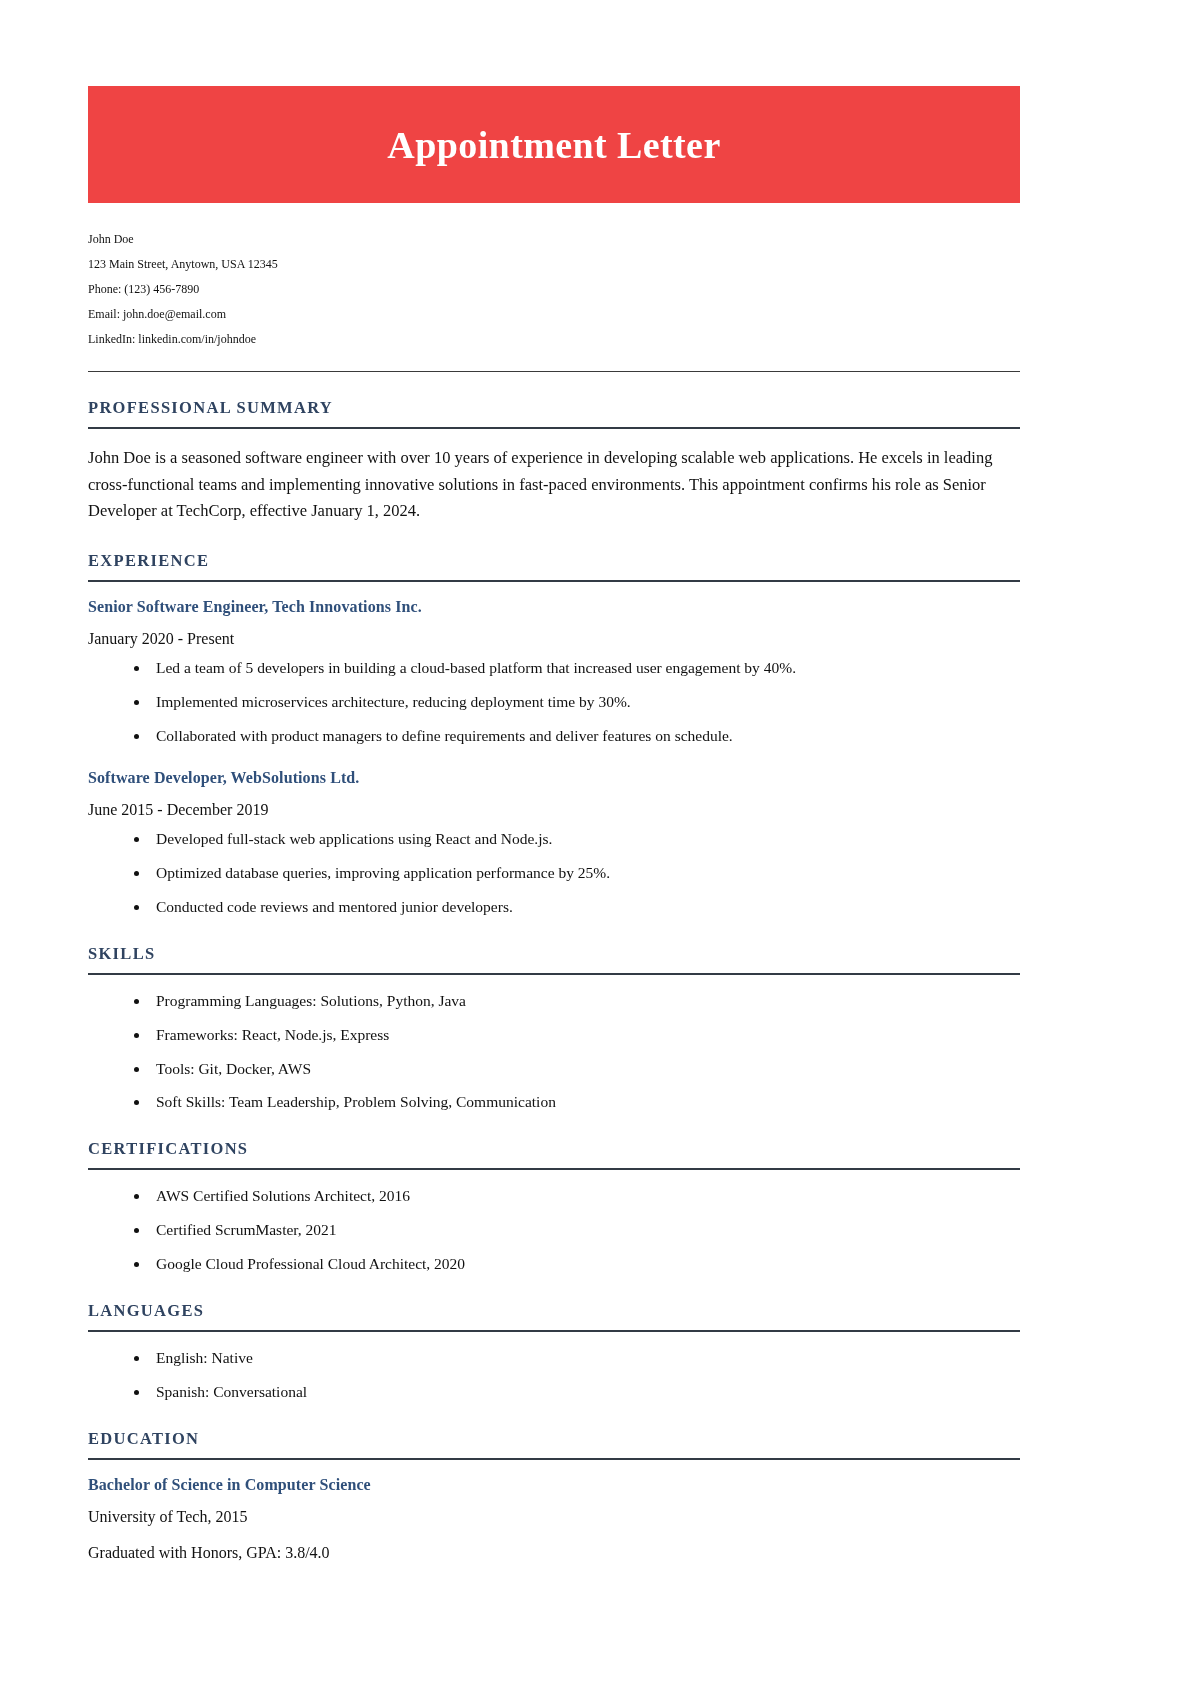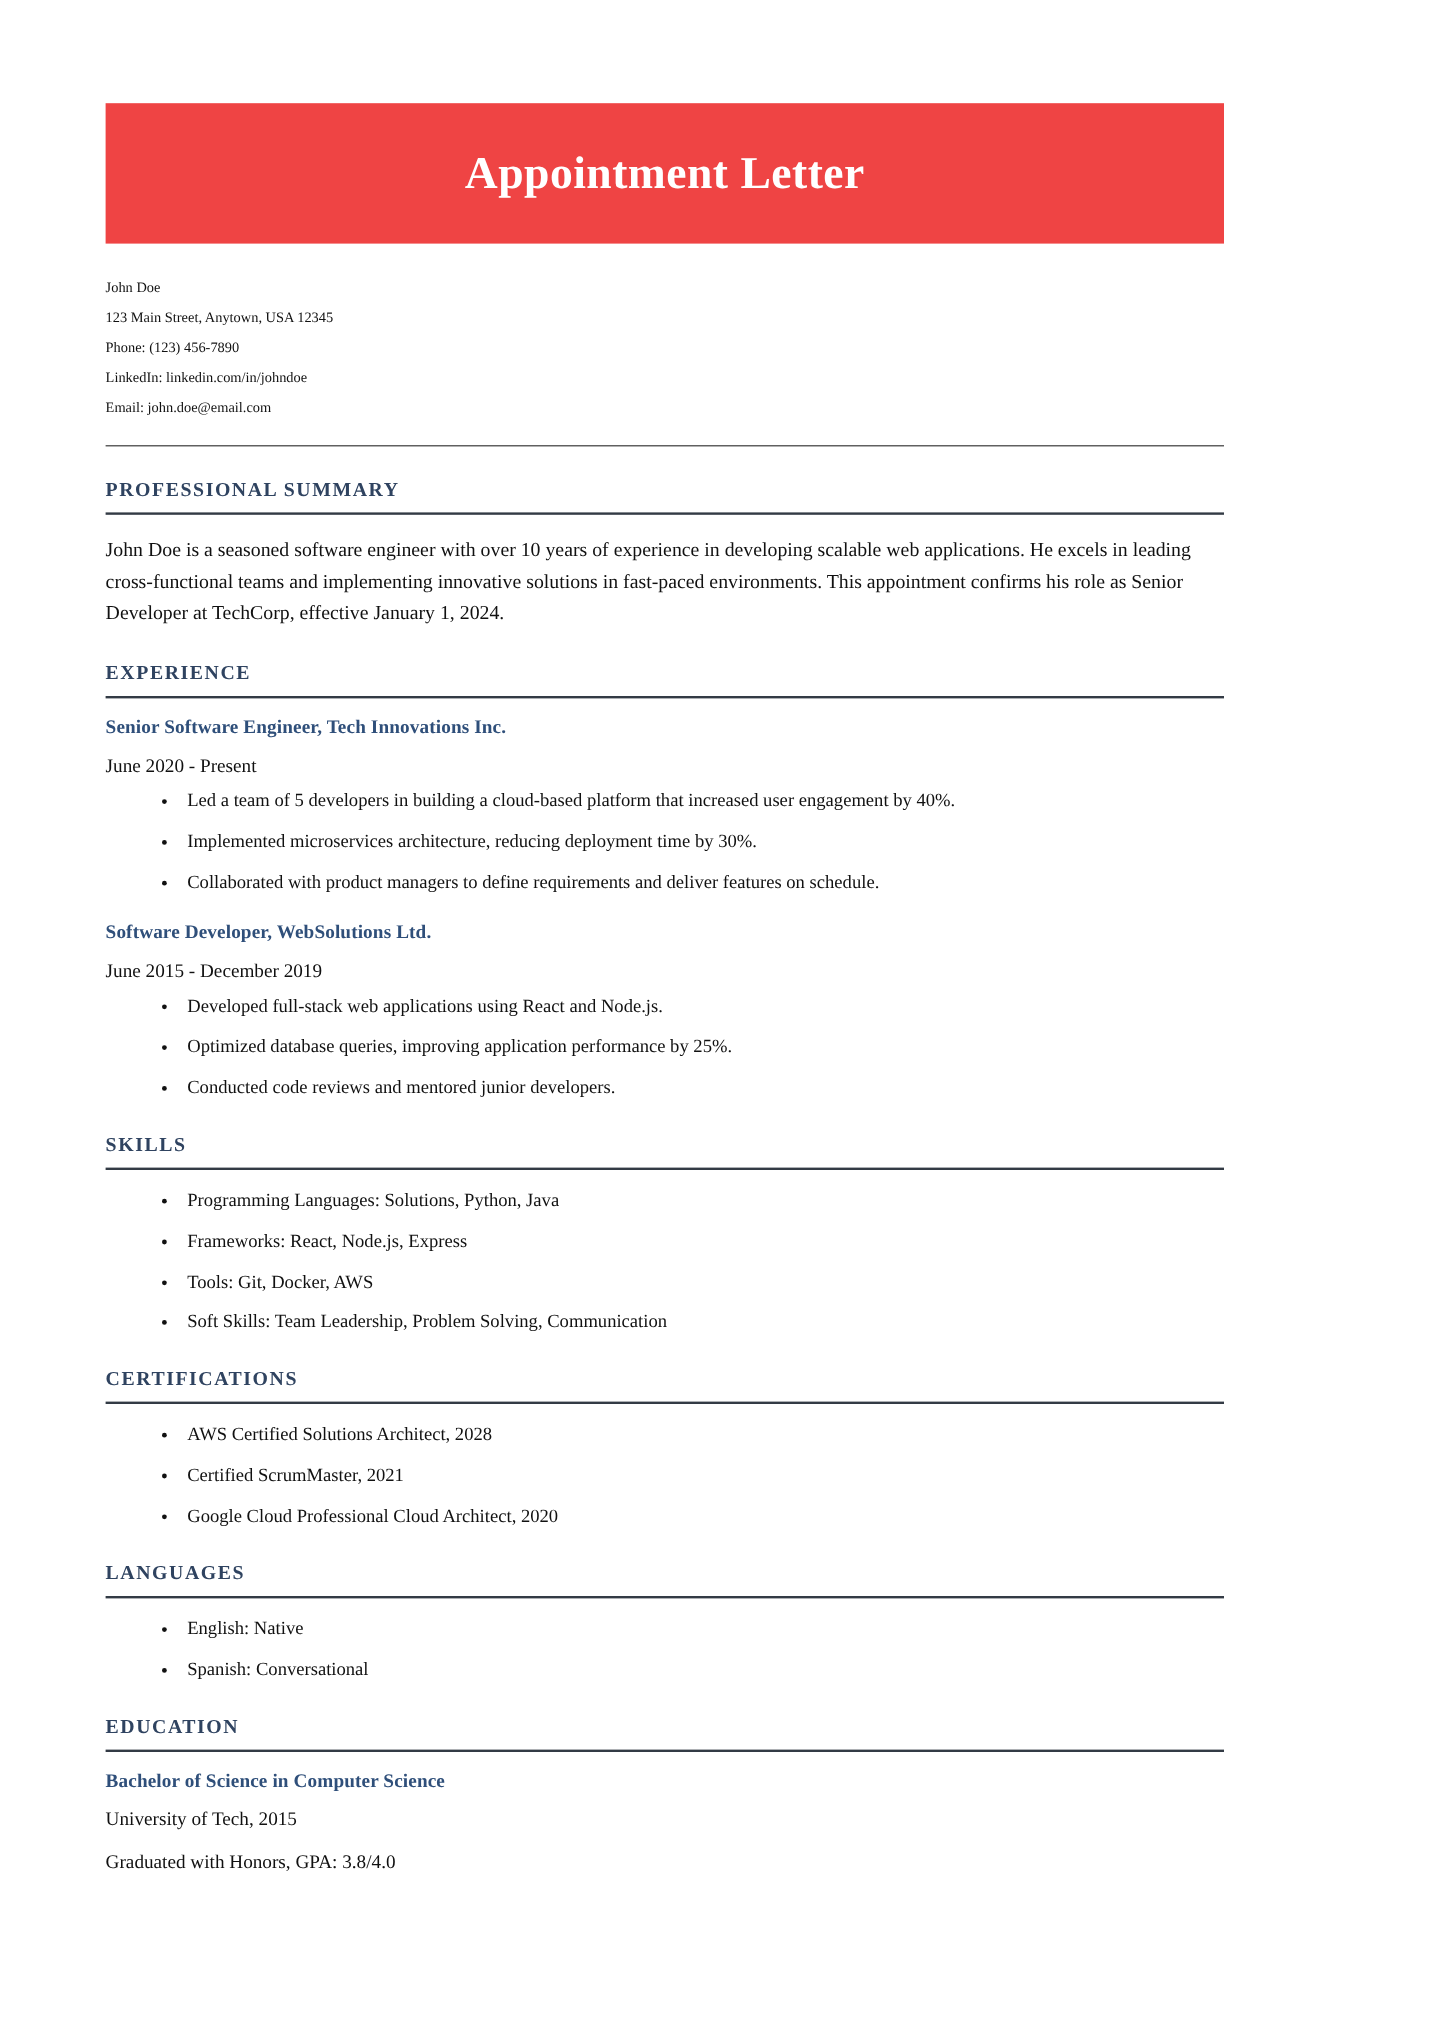--- a/index.html
+++ b/index.html
@@ -123,38 +123,38 @@
 
   <div class="title-banner">
     <div class="doc-title">Appointment Letter</div>
   </div>
 
   <div class="section">
     <div>
       <div class="contact-line">John Doe</div>
       <div class="contact-line">123 Main Street, Anytown, USA 12345</div>
       <div class="contact-line">Phone: (123) 456-7890</div>
+      <div class="contact-line">Email: john.doe@email.com</div>
       <div class="contact-line">LinkedIn: linkedin.com/in/johndoe</div>
-      <div class="contact-line">Email: john.doe@email.com</div>
     </div>
   </div>
 
   <hr class="rule-divider">
 
   <div class="section" style="margin-top:12px;">
     <h2 class="section-heading">PROFESSIONAL SUMMARY</h2>
     <p class="body-paragraph">John Doe is a seasoned software engineer with over 10 years of experience in developing scalable web applications. He excels in leading cross-functional teams and implementing innovative solutions in fast-paced environments. This appointment confirms his role as Senior Developer at TechCorp, effective January 1, 2024.</p>
   </div>
 
   <div class="section">
     <h2 class="section-heading">EXPERIENCE</h2>
 
     <div class="entry">
       <div class="entry-title">Senior Software Engineer, Tech Innovations Inc.</div>
-      <div class="entry-meta">June 2020 - Present</div>
+      <div class="entry-meta">January 2020 - Present</div>
       <ul class="bullets">
         <li>Led a team of 5 developers in building a cloud-based platform that increased user engagement by 40%.</li>
         <li>Implemented microservices architecture, reducing deployment time by 30%.</li>
         <li>Collaborated with product managers to define requirements and deliver features on schedule.</li>
       </ul>
     </div>
 
     <div class="entry">
       <div class="entry-title">Software Developer, WebSolutions Ltd.</div>
       <div class="entry-meta">June 2015 - December 2019</div>
@@ -172,21 +172,21 @@
       <li>Programming Languages: Solutions, Python, Java</li>
       <li>Frameworks: React, Node.js, Express</li>
       <li>Tools: Git, Docker, AWS</li>
       <li>Soft Skills: Team Leadership, Problem Solving, Communication</li>
     </ul>
   </div>
 
   <div class="section">
     <h2 class="section-heading">CERTIFICATIONS</h2>
     <ul class="bullets">
-      <li>AWS Certified Solutions Architect, 2028</li>
+      <li>AWS Certified Solutions Architect, 2016</li>
       <li>Certified ScrumMaster, 2021</li>
       <li>Google Cloud Professional Cloud Architect, 2020</li>
     </ul>
   </div>
 
   <div class="section">
     <h2 class="section-heading">LANGUAGES</h2>
     <ul class="bullets">
       <li>English: Native</li>
       <li>Spanish: Conversational</li>

